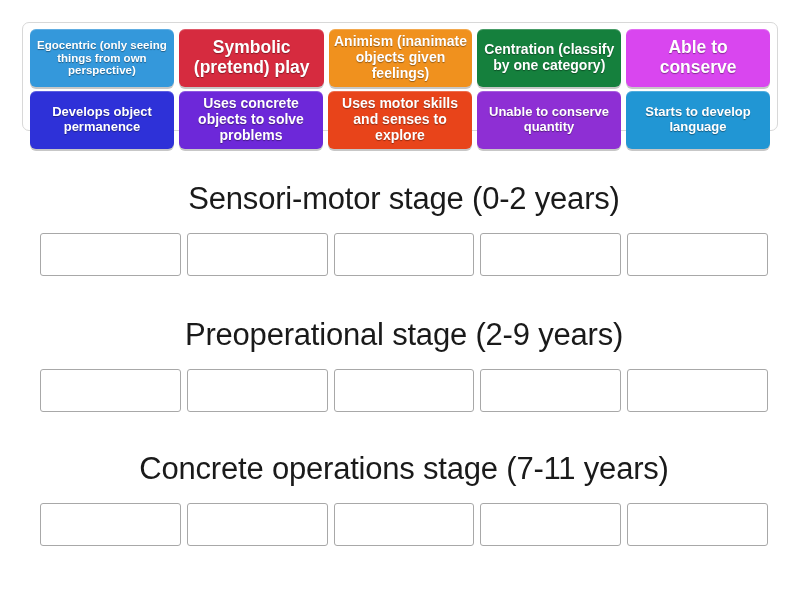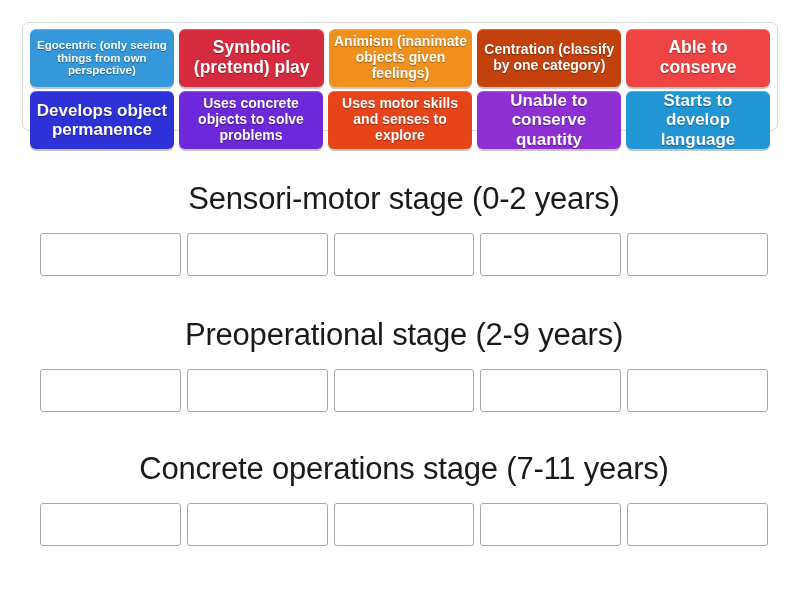--- a/index.html
+++ b/index.html
@@ -55,21 +55,21 @@
     overflow: hidden;
     cursor: move;
     user-select: none;
   }
 
   .tile span { display: block; width: 100%; }
 
   
   .fs-sm  { font-size: 11.5px; }
   .fs-md  { font-size: 14px; }
-  .fs-lg  { font-size: 17px; }
+  .fs-lg  { font-size: 13px; }
   .fs-xl  { font-size: 17.5px; }
 
   
   .category { position: absolute; left: 4px; width: 800px; }
 
   .category-title {
     text-align: center;
     font-size: 31px;
     font-weight: normal;
     color: #1a1a1a;
@@ -106,24 +106,24 @@
     <div class="tile-row">
       <div class="tile" style="background: rgb(52, 152, 219);">
         <span class="fs-sm">Egocentric (only seeing things from own perspective)</span>
       </div>
       <div class="tile" style="background: rgb(214, 43, 63); padding-left: 6px;">
         <span class="fs-xl">Symbolic (pretend) play</span>
       </div>
       <div class="tile" style="background: rgb(240, 145, 30);">
         <span class="fs-md">Animism (inanimate objects given feelings)</span>
       </div>
-      <div class="tile" style="background: #c2410c;">
+      <div class="tile" style="background: #15803d;">
         <span class="fs-md">Centration (classify by one category)</span>
       </div>
-      <div class="tile" style="background: #ef4444;">
+      <div class="tile" style="background: #d946ef;">
         <span class="fs-xl">Able to conserve</span>
       </div>
     </div>
     <div class="tile-row">
       <div class="tile" style="background: rgb(46, 49, 216);">
         <span class="fs-lg">Develops object permanence</span>
       </div>
       <div class="tile" style="background: #6d28d9;">
         <span class="fs-md">Uses concrete objects to solve problems</span>
       </div>

